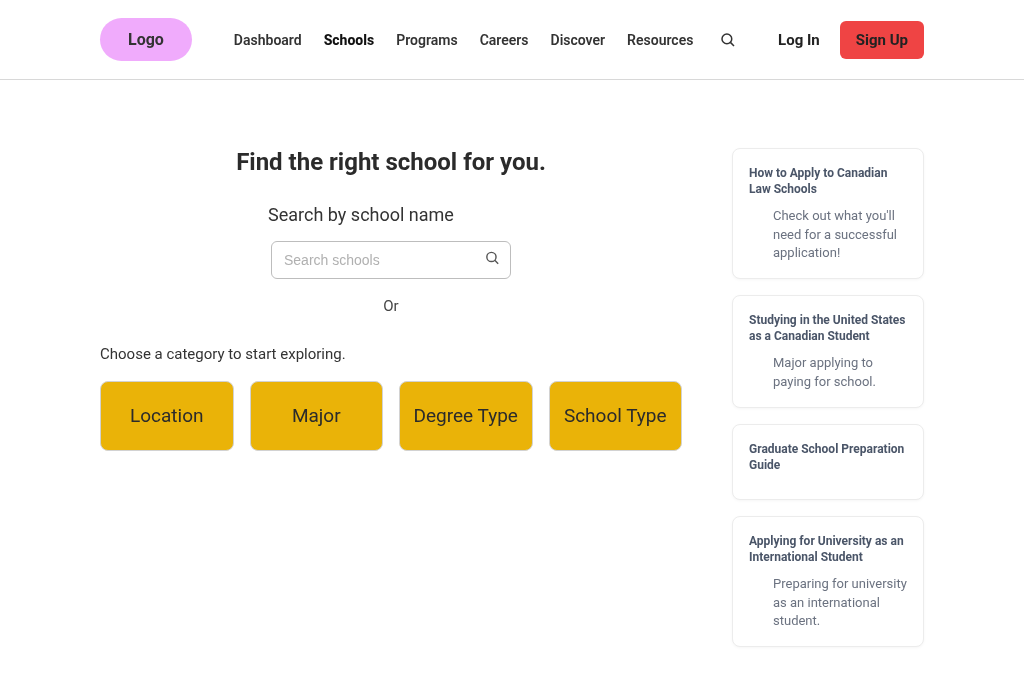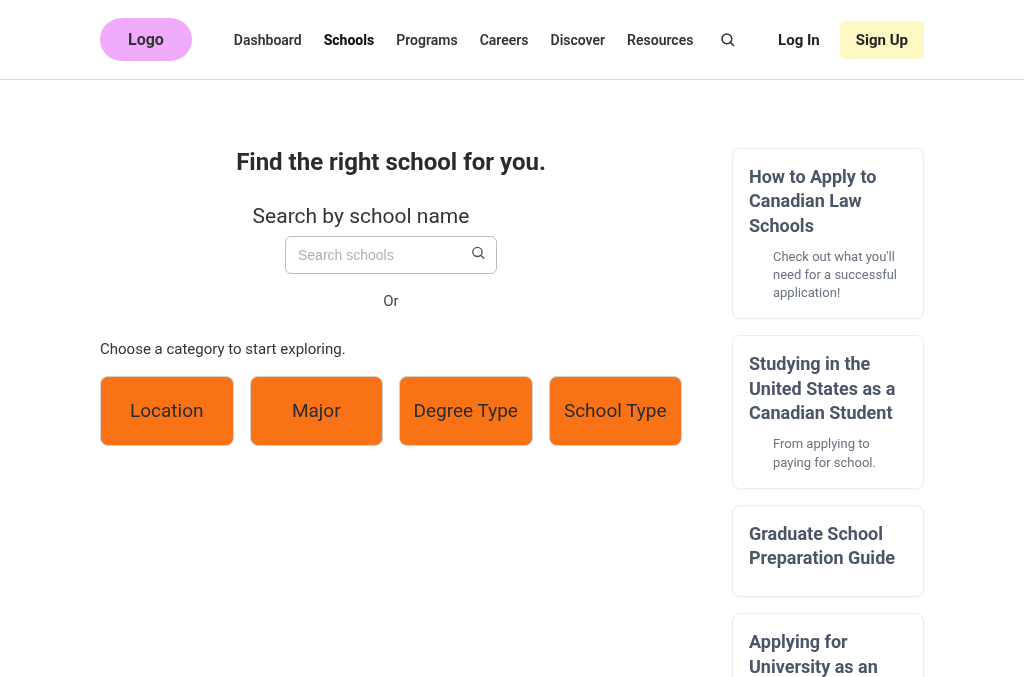--- a/index.html
+++ b/index.html
@@ -24,52 +24,52 @@
     
     .nav { display: flex; gap: 22px; align-items: center; flex: 1; margin-left: 16px; }
     .nav-item { font-size: 14px; color: #333; font-weight: 600; cursor: pointer; }
     .nav-item.active { font-weight: 800; color: #111; }
     
     .search-icon-btn { cursor: pointer; display: inline-flex; align-items: center; margin-left: 4px; }
     .search-icon-btn svg { width: 18px; height: 18px; stroke: #333; stroke-width: 2; fill: none; }
     
     .auth { display: flex; gap: 14px; align-items: center; }
     .login-btn { font-size: 15px; font-weight: 700; color: #222; cursor: pointer; padding: 8px 6px; }
-    .signup-btn { font-size: 15px; font-weight: 700; color: #222; background: #fef9c3; border-radius: 6px; padding: 10px 16px; cursor: pointer; }
+    .signup-btn { font-size: 15px; font-weight: 700; color: #222; background: #ef4444; border-radius: 6px; padding: 10px 16px; cursor: pointer; }
     
     .content { display: flex; padding: 68px 100px 40px 100px; gap: 50px; }
     .main { flex: 1; }
     
     .page-title { font-size: 24px; font-weight: 700; color: #2b2b2b; text-align: center; margin-bottom: 28px; margin-left: 60px; margin-right: 60px; }
     
     .search-block { text-align: center; }
-    .search-label { font-size: 21px; color: #333; display: inline-block; margin-left: -60px; }
+    .search-label { font-size: 18px; color: #333; display: inline-block; margin-bottom: 16px; margin-left: -60px; }
     
-    .search-input-wrap { position: relative; width: 212px; margin: 8px auto; }
+    .search-input-wrap { position: relative; width: 240px; margin: 0 auto; }
     .search-input {
       width: 100%;
       border: 1px solid #bdbdbd;
       border-radius: 6px;
       padding: 10px 40px 10px 12px;
       font-size: 14px;
       color: #333;
       outline: none;
     }
     .search-input::placeholder { color: #b0b0b0; }
     .search-input-icon { position: absolute; right: 10px; top: 50%; transform: translateY(-50%); pointer-events: none; }
     .search-input-icon svg { width: 17px; height: 17px; stroke: #555; stroke-width: 2; fill: none; }
     
     .or-divider { text-align: center; font-size: 15px; color: #444; margin: 18px 0 30px 0; }
     
     .category-prompt { font-size: 15px; color: #333; margin-bottom: 18px; }
     
     .category-grid { display: flex; gap: 16px; }
     .category-card {
       flex: 1;
-      background: #f97316;
+      background: #eab308;
       border: 1px solid #d2d2d2;
       border-radius: 8px;
       height: 70px;
       display: flex;
       align-items: center;
       justify-content: center;
       text-align: center;
       font-size: 19px;
       color: #2b2b2b;
       cursor: pointer;
@@ -79,21 +79,21 @@
     
     .sidebar { width: 192px; display: flex; flex-direction: column; gap: 16px; }
     .sidebar-card {
       background: #fff;
       border: 1px solid #ececec;
       border-radius: 8px;
       padding: 16px;
       box-shadow: 0 1px 3px rgba(0,0,0,0.04);
       cursor: pointer;
     }
-    .sidebar-card-title { font-size: 18px; font-weight: 700; color: #4a5568; line-height: 1.35; margin-bottom: 10px; }
+    .sidebar-card-title { font-size: 12px; font-weight: 700; color: #4a5568; line-height: 1.35; margin-bottom: 10px; }
     .sidebar-card-desc { font-size: 13px; color: #6b7280; line-height: 1.4; margin-left: 24px; }
   </style>
 </head>
 <body>
 
 <header class="header">
   <div class="logo-pill">Logo</div>
   <nav class="nav">
     <span class="nav-item">Dashboard</span>
     <span class="nav-item active">Schools</span>
@@ -143,21 +143,21 @@
     </div>
   </main>
 
   <aside class="sidebar">
     <div class="sidebar-card">
       <div class="sidebar-card-title">How to Apply to Canadian Law Schools</div>
       <div class="sidebar-card-desc">Check out what you'll need for a successful application!</div>
     </div>
     <div class="sidebar-card">
       <div class="sidebar-card-title">Studying in the United States as a Canadian Student</div>
-      <div class="sidebar-card-desc">From applying to paying for school.</div>
+      <div class="sidebar-card-desc">Major applying to paying for school.</div>
     </div>
     <div class="sidebar-card">
       <div class="sidebar-card-title">Graduate School Preparation Guide</div>
     </div>
     <div class="sidebar-card">
       <div class="sidebar-card-title">Applying for University as an International Student</div>
       <div class="sidebar-card-desc">Preparing for university as an international student.</div>
     </div>
   </aside>
 </div>

